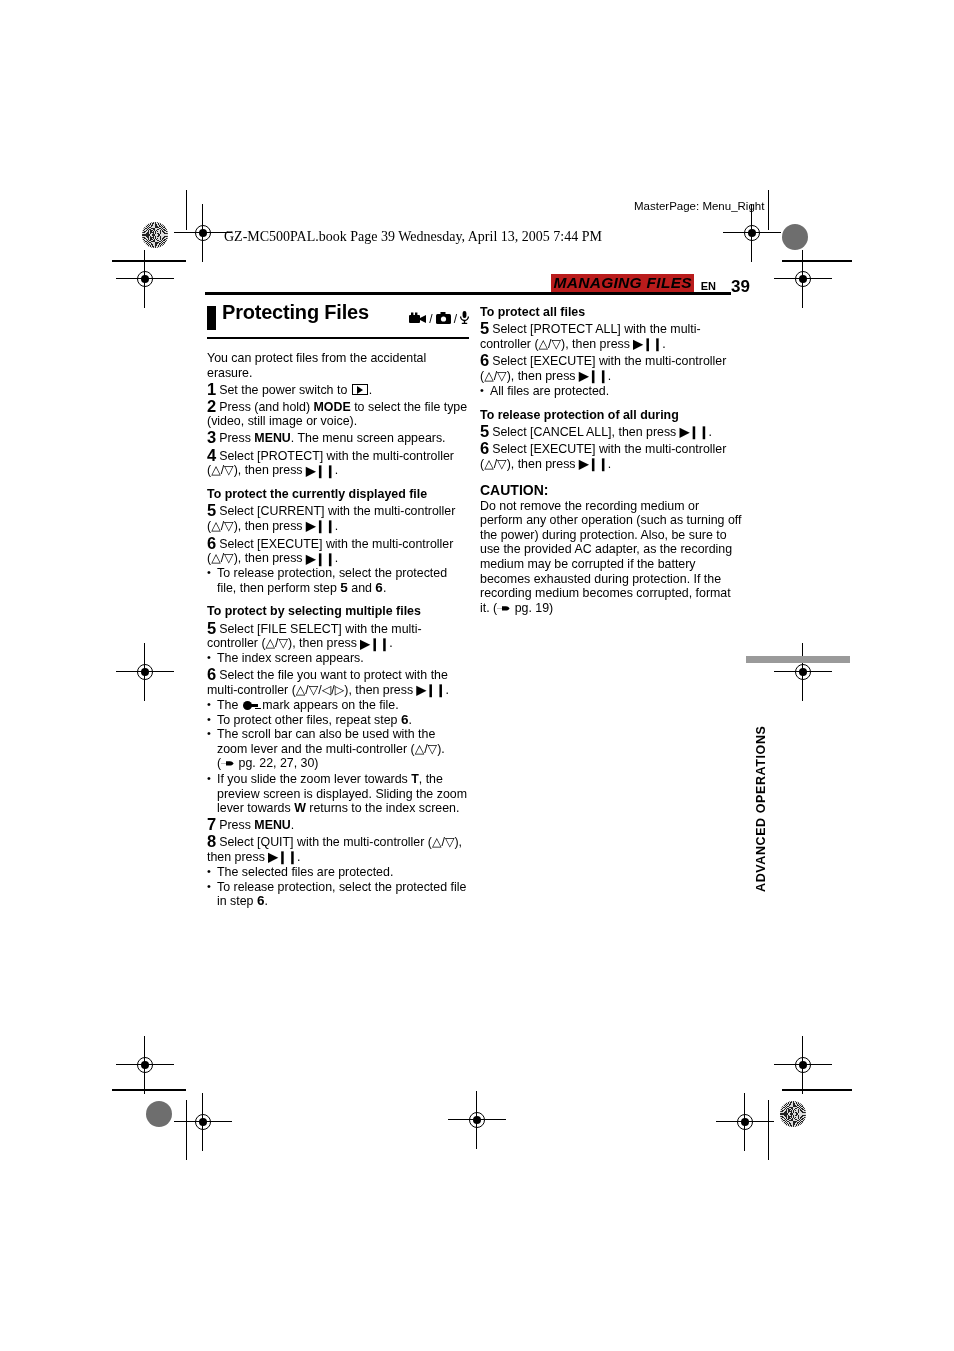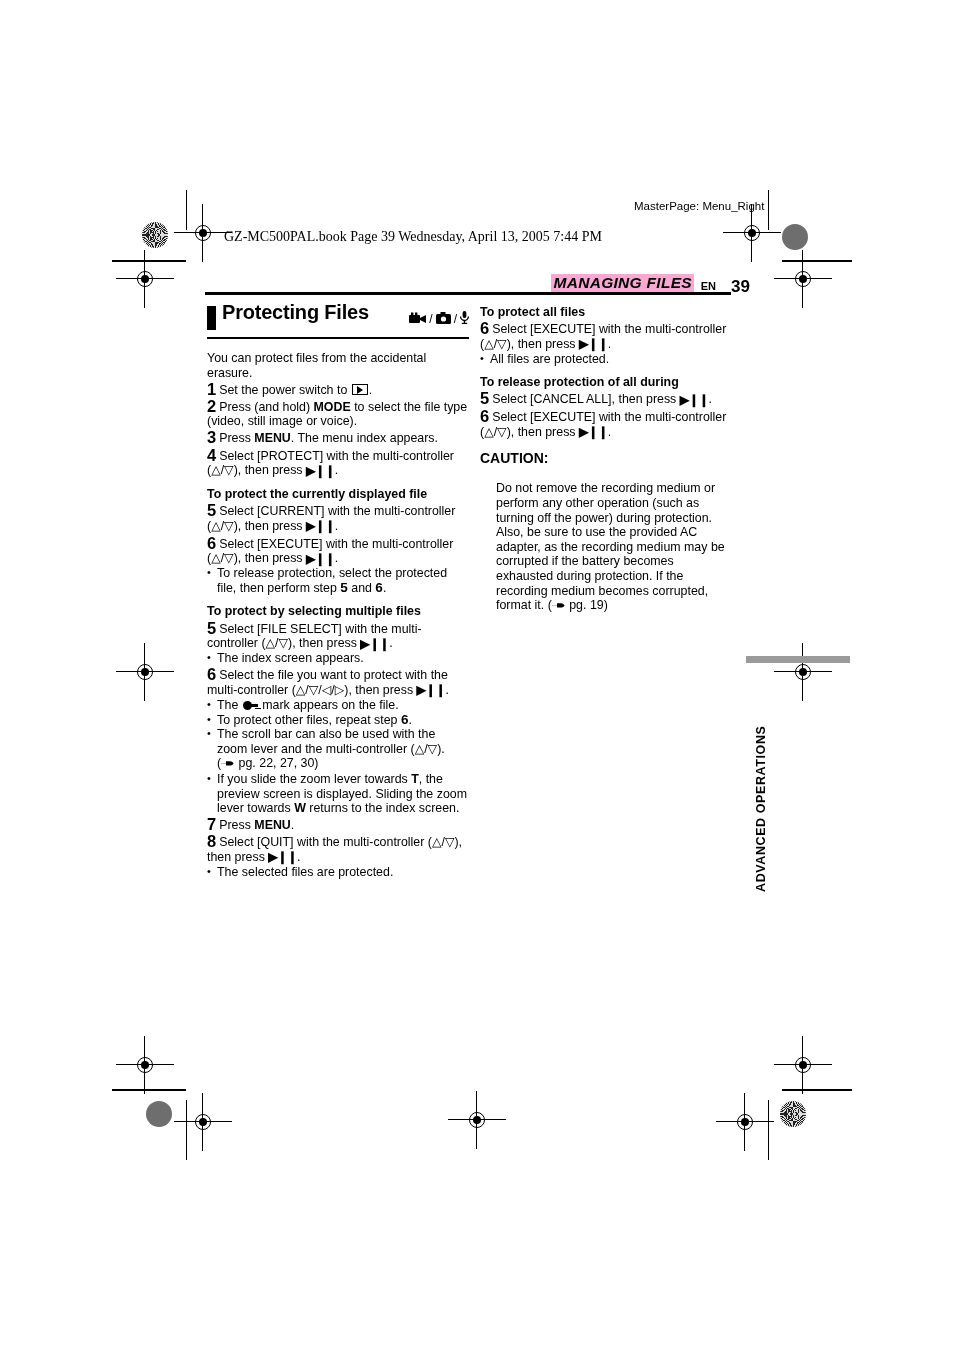--- a/index.html
+++ b/index.html
@@ -85,21 +85,21 @@
     width: 545px; height: 3px;
     background: #000;
   }
   .runhead .chapter {
     position: absolute;
     right: 56px; bottom: 6px;
     font-style: italic;
     font-weight: bold;
     font-size: 15.5px;
     letter-spacing: .3px;
-    background: #f9a8d4;
+    background: #b91c1c;
     padding: 0 2px;
   }
   .runhead .en {
     position: absolute;
     right: 34px; bottom: 6px;
     font-size: 11px;
     font-weight: bold;
     background: #fff;
   }
   .runhead .pageno {
@@ -192,21 +192,21 @@
 
   .b { font-weight: bold; }
   .stepref { font-weight: bold; font-size: 13.5px; }
 
   
   .caution-h {
     font-weight: bold;
     font-size: 14px;
     margin: 11px 0 1px 0;
   }
-  .caution-body { margin: 16px; }
+  .caution-body { margin: 0; }
 
   
   .glyph-play-box {
     display: inline-block;
     border: 1.4px solid #000;
     width: 16px; height: 11px;
     position: relative;
     vertical-align: -1px;
     margin: 0 1px;
   }
@@ -416,21 +416,21 @@
 
   <div class="step">
     <span class="num">1</span><span>Set the power switch to </span><span class="glyph-play-box"></span><span>.</span>
   </div>
 
   <div class="step">
     <span class="num">2</span><span>Press (and hold) </span><span class="b">MODE</span><span> to select the file type (video, still image or voice).</span>
   </div>
 
   <div class="step">
-    <span class="num">3</span><span>Press </span><span class="b">MENU</span><span>. The menu index appears.</span>
+    <span class="num">3</span><span>Press </span><span class="b">MENU</span><span>. The menu screen appears.</span>
   </div>
 
   <div class="step">
     <span class="num">4</span><span>Select [PROTECT] with the multi-controller (</span><span>△/▽</span><span>), then press </span><span class="glyph-playpause">▶❙❙</span><span>.</span>
   </div>
 
   <div class="subhead">To protect the currently displayed file</div>
   <div class="step">
     <span class="num">5</span><span>Select [CURRENT] with the multi-controller (</span><span>△/▽</span><span>), then press </span><span class="glyph-playpause">▶❙❙</span><span>.</span>
   </div>
@@ -462,26 +462,30 @@
   </ul>
 
   <div class="step">
     <span class="num">7</span><span>Press </span><span class="b">MENU</span><span>.</span>
   </div>
   <div class="step">
     <span class="num">8</span><span>Select [QUIT] with the multi-controller (</span><span>△/▽</span><span>), then press </span><span class="glyph-playpause">▶❙❙</span><span>.</span>
   </div>
   <ul class="bullets">
     <li><span>The selected files are protected.</span></li>
+    <li><span>To release protection, select the protected file in step </span><span class="stepref">6</span><span>.</span></li>
   </ul>
 </div>
 
 <div class="col col-right">
 
   <div class="subhead" style="margin-top:0;">To protect all files</div>
+  <div class="step">
+    <span class="num">5</span><span>Select [PROTECT ALL] with the multi-controller (</span><span>△/▽</span><span>), then press </span><span class="glyph-playpause">▶❙❙</span><span>.</span>
+  </div>
   <div class="step">
     <span class="num">6</span><span>Select [EXECUTE] with the multi-controller (</span><span>△/▽</span><span>), then press </span><span class="glyph-playpause">▶❙❙</span><span>.</span>
   </div>
   <ul class="bullets">
     <li><span>All files are protected.</span></li>
   </ul>
 
   <div class="subhead">To release protection of all during</div>
   <div class="step">
     <span class="num">5</span><span>Select [CANCEL ALL], then press </span><span class="glyph-playpause">▶❙❙</span><span>.</span>

